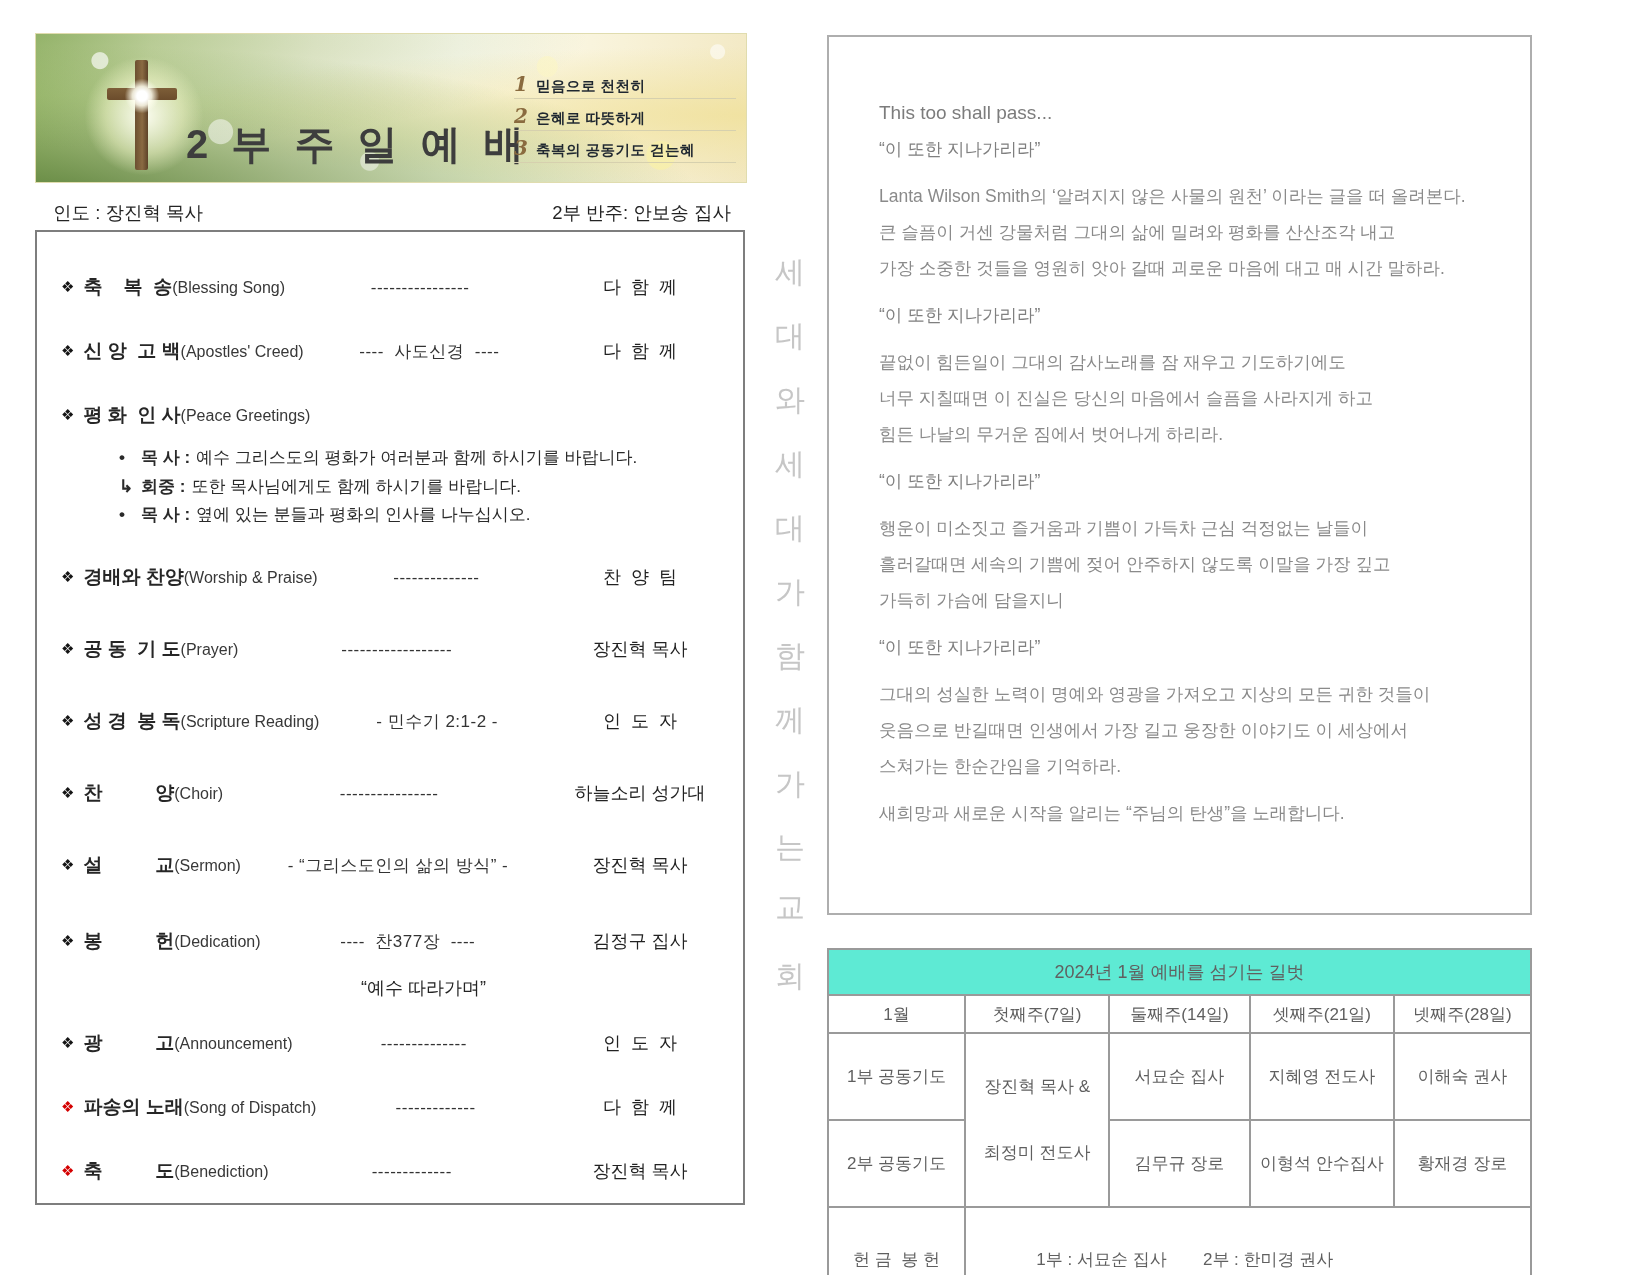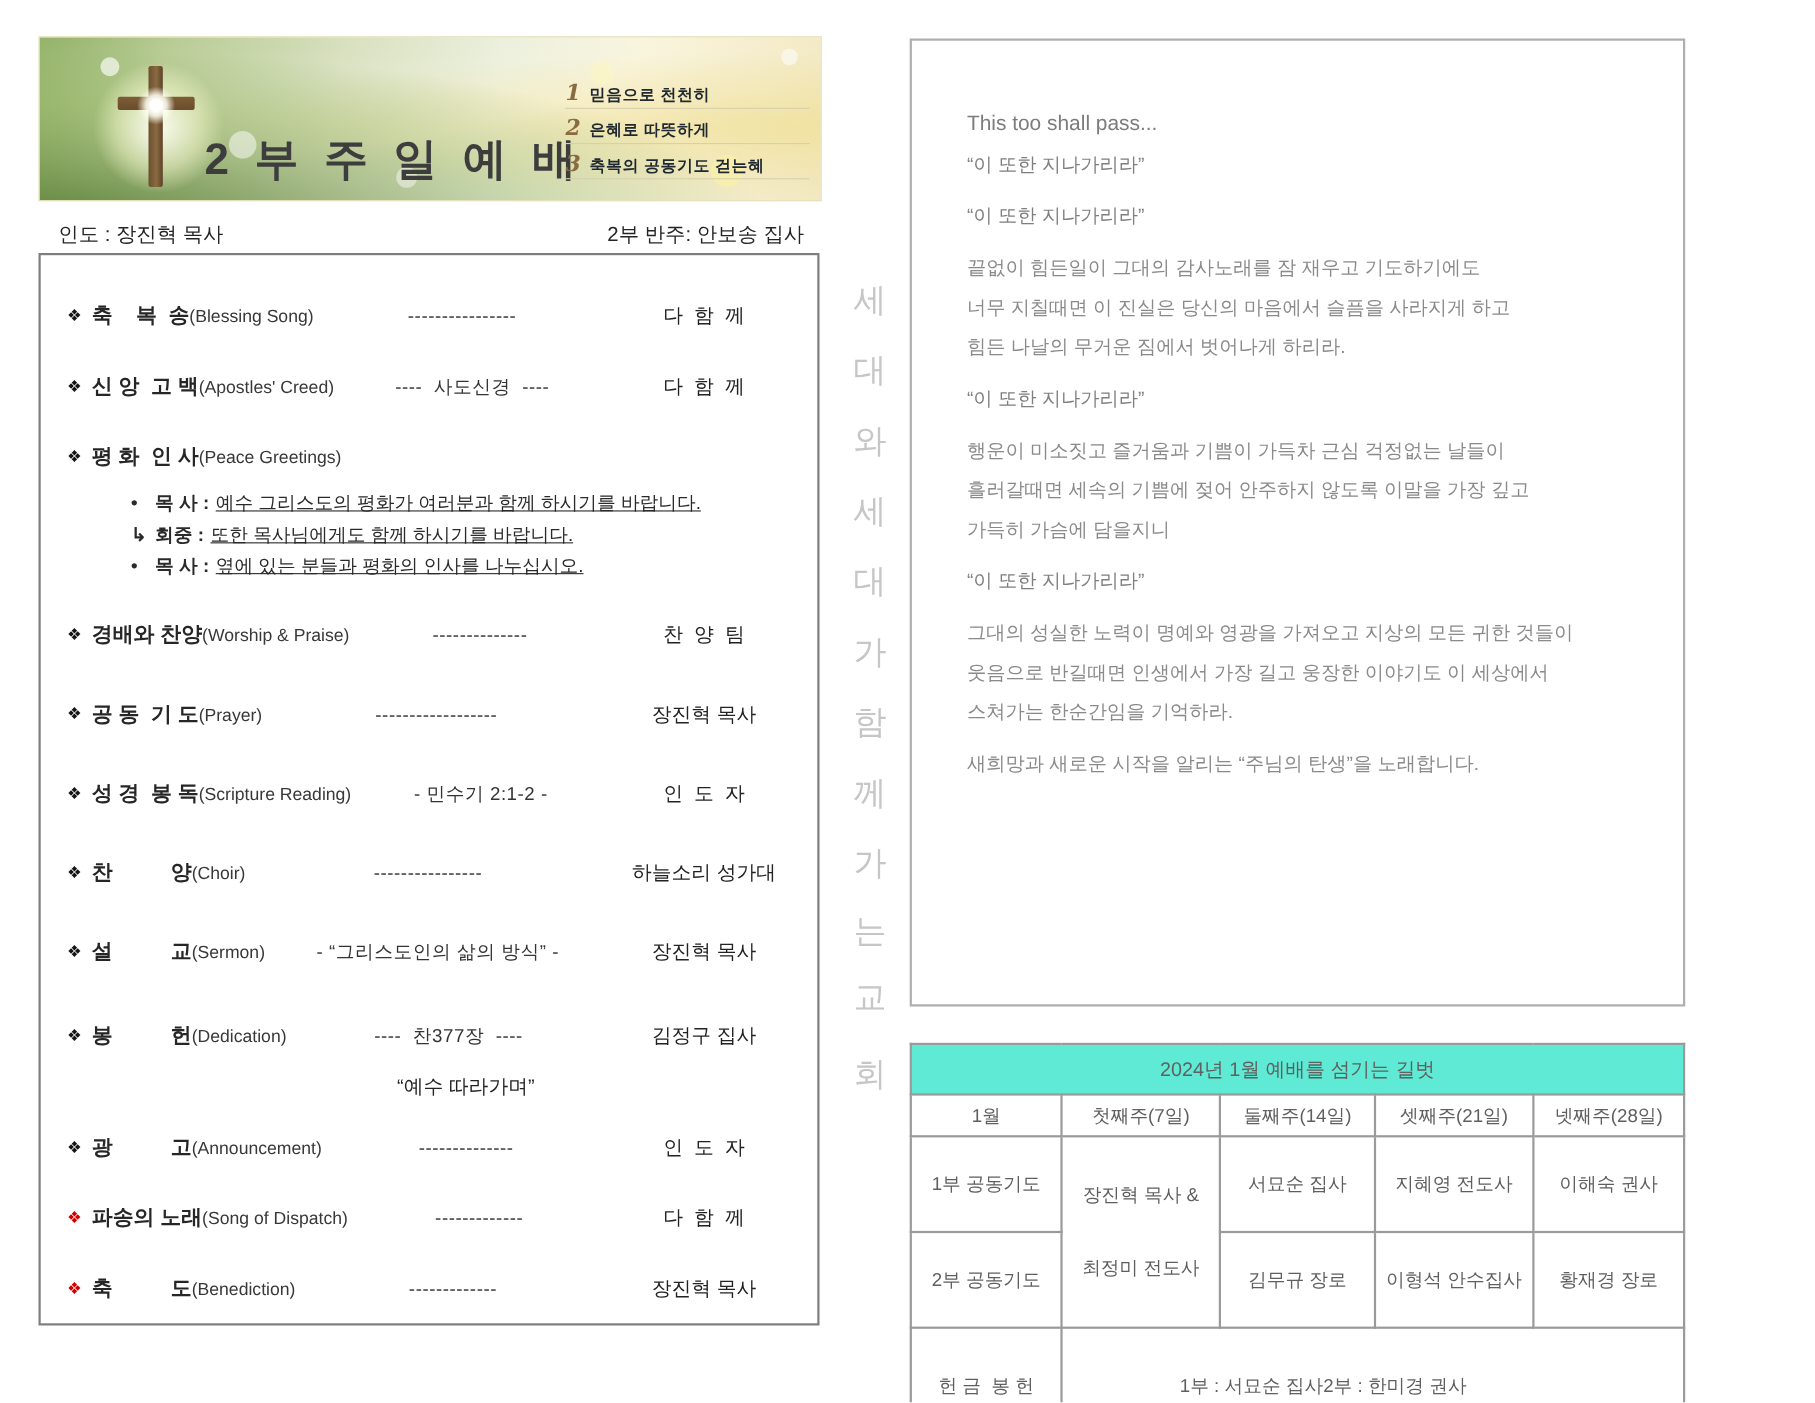--- a/index.html
+++ b/index.html
@@ -51,21 +51,21 @@
   .dia{font-size:15px;color:#141414;margin-right:9px;position:relative;top:-1px;}
   .dia.red{color:#d40000;}
   .o-ko{font-size:19px;font-weight:bold;color:#262626;white-space:pre;}
   .o-en{font-size:16px;color:#383838;white-space:pre;}
   .o-mid{flex:1;text-align:center;font-size:17px;color:#333;white-space:pre;letter-spacing:.5px;}
   .o-right{width:170px;flex:none;text-align:center;font-size:18px;color:#222;white-space:pre;}
   .peace-sub{margin-left:58px;margin-top:16px;}
   .p-line{display:flex;align-items:baseline;line-height:28.5px;font-size:17px;color:#2a2a2a;}
   .p-bullet{width:22px;flex:none;font-weight:bold;}
   .p-speaker{font-weight:bold;white-space:pre;margin-right:6px;}
-  .p-text{white-space:pre;text-decoration:underline;}
+  .p-text{white-space:pre;}
   .ded-song{margin-left:300px;font-size:18px;color:#222;white-space:pre;}
   .g16{margin-top:16px}.g22{margin-top:22px}.g30{margin-top:30px}.g34{margin-top:34px}.g38{margin-top:38px}
   .g46{margin-top:46px}.g50{margin-top:50px}
 
   
   .side-motto{position:absolute;left:769px;top:237px;writing-mode:vertical-rl;
       text-orientation:upright;font-size:30px;color:#c6c6c6;letter-spacing:34px;
       font-weight:400;white-space:pre;}
 
   
@@ -79,21 +79,21 @@
   
   .sched{position:absolute;left:827px;top:948px;width:705px;border-collapse:collapse;
       font-size:17px;color:#5f5f5f;table-layout:fixed;}
   .sched th,.sched td{border:2px solid #9a9a9a;text-align:center;vertical-align:middle;
       padding:0;white-space:pre;}
   .sched .t-title{height:44px;background:#5eead4;font-weight:normal;font-size:18px;color:#606060;}
   .sched .r{height:38px;}
   .merged-line{line-height:26px;}
   .off-cell{text-align:left;}
   .off-flex{display:flex;align-items:center;}
-  .off-1{width:42%;padding-left:34px;box-sizing:border-box;text-align:right;}
+  .off-1{width:42%;padding-left:34px;box-sizing:border-box;}
 </style>
 </head>
 <body>
 
 <div class="page">
 
   <div class="banner">
     <div class="banner-bokeh"></div>
     <div class="cross-glow"></div>
     <div class="cross-v"></div>
@@ -216,20 +216,25 @@
     </div>
 
   </div>
 
   <div class="side-motto">세대와세대가함께가는교회</div>
 
   <div class="essay-box">
     <div class="essay-title">This too shall pass...</div>
     <div class="refrain">“이 또한 지나가리라”</div>
 
+    <div class="eg">
+      <div class="essay-line">Lanta Wilson Smith의 ‘알려지지 않은 사물의 원천’ 이라는 글을 떠 올려본다.</div>
+      <div class="essay-line">큰 슬픔이 거센 강물처럼 그대의 삶에 밀려와 평화를 산산조각 내고</div>
+      <div class="essay-line">가장 소중한 것들을 영원히 앗아 갈때 괴로운 마음에 대고 매 시간 말하라.</div>
+    </div>
     <div class="refrain eg">“이 또한 지나가리라”</div>
 
     <div class="eg">
       <div class="essay-line">끝없이 힘든일이 그대의 감사노래를 잠 재우고 기도하기에도</div>
       <div class="essay-line">너무 지칠때면 이 진실은 당신의 마음에서 슬픔을 사라지게 하고</div>
       <div class="essay-line">힘든 나날의 무거운 짐에서 벗어나게 하리라.</div>
     </div>
     <div class="refrain eg">“이 또한 지나가리라”</div>
 
     <div class="eg">

